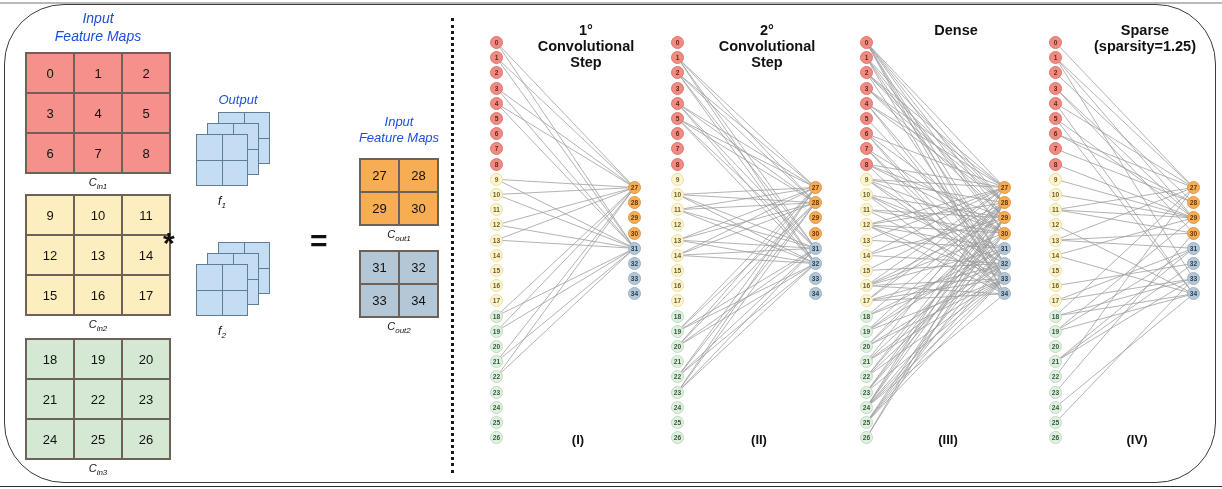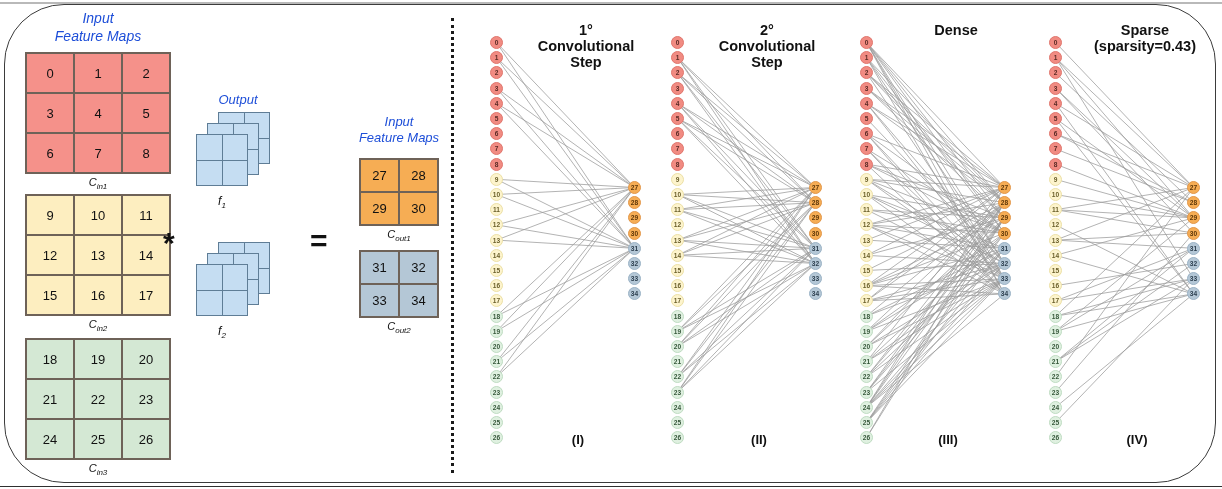--- a/index.html
+++ b/index.html
@@ -567,18 +567,18 @@
       <div class="node n-org" style="left: 150px; top: 181px;">27</div>
       <div class="node n-org" style="left: 150px; top: 196.2px;">28</div>
       <div class="node n-org" style="left: 150px; top: 211.4px;">29</div>
       <div class="node n-org" style="left: 150px; top: 226.6px;">30</div>
       <div class="node n-blu" style="left: 150px; top: 241.8px;">31</div>
       <div class="node n-blu" style="left: 150px; top: 257px;">32</div>
       <div class="node n-blu" style="left: 150px; top: 272.2px;">33</div>
       <div class="node n-blu" style="left: 150px; top: 287.4px;">34</div>
       <div class="ptitle" style="left: 108px; top: 22px;">
         <div>Sparse</div>
-        <div>(sparsity=0.43)</div>
+        <div>(sparsity=1.25)</div>
       </div>
       <div class="pnum" style="left: 100px; top: 432px;">(IV)</div>
     </div>
 
 </div>
 
 </body></html>

